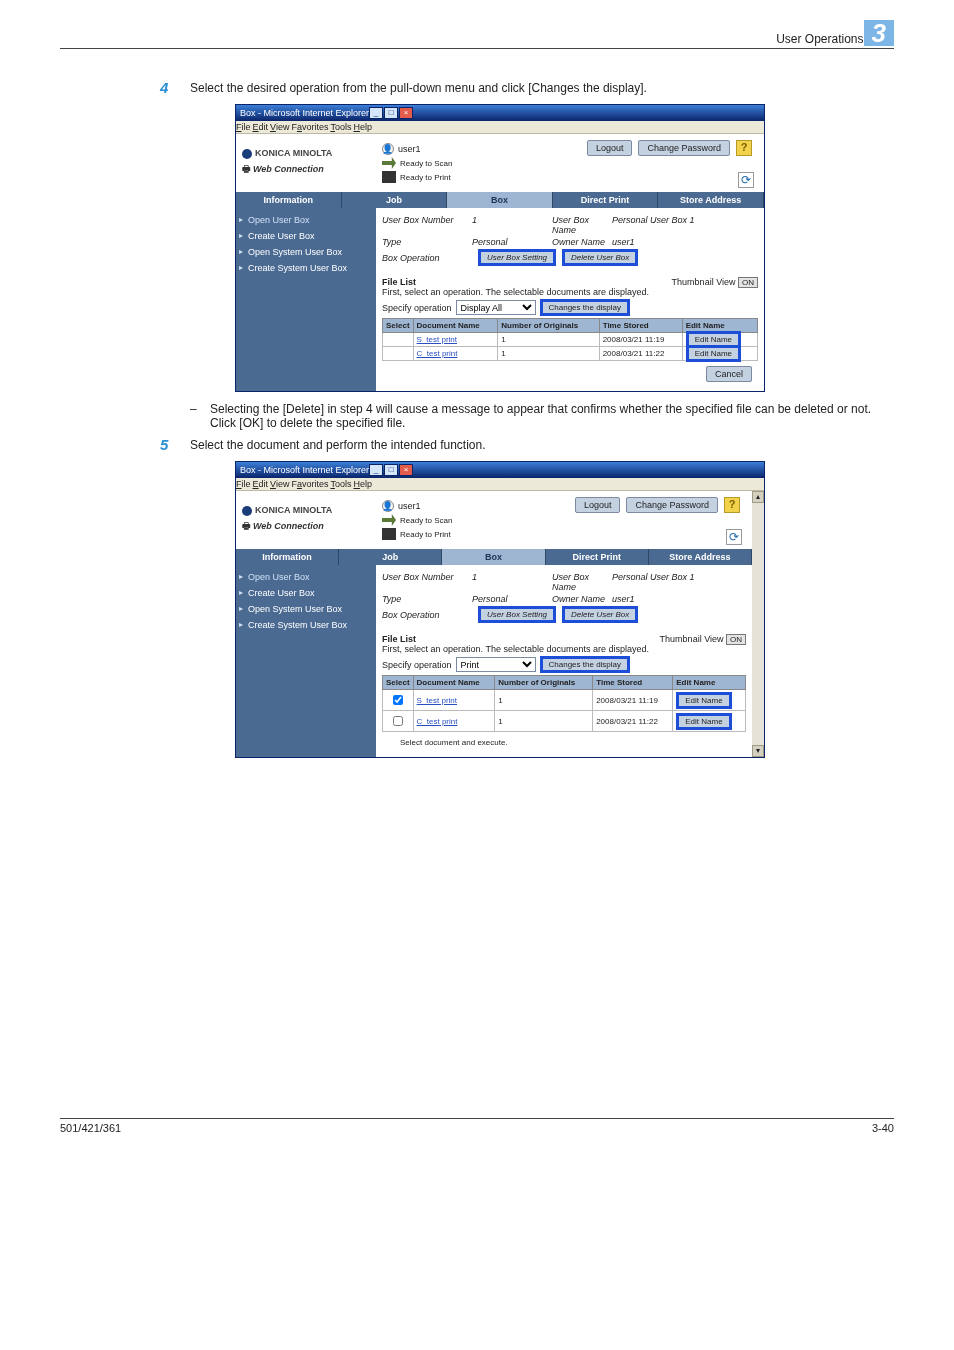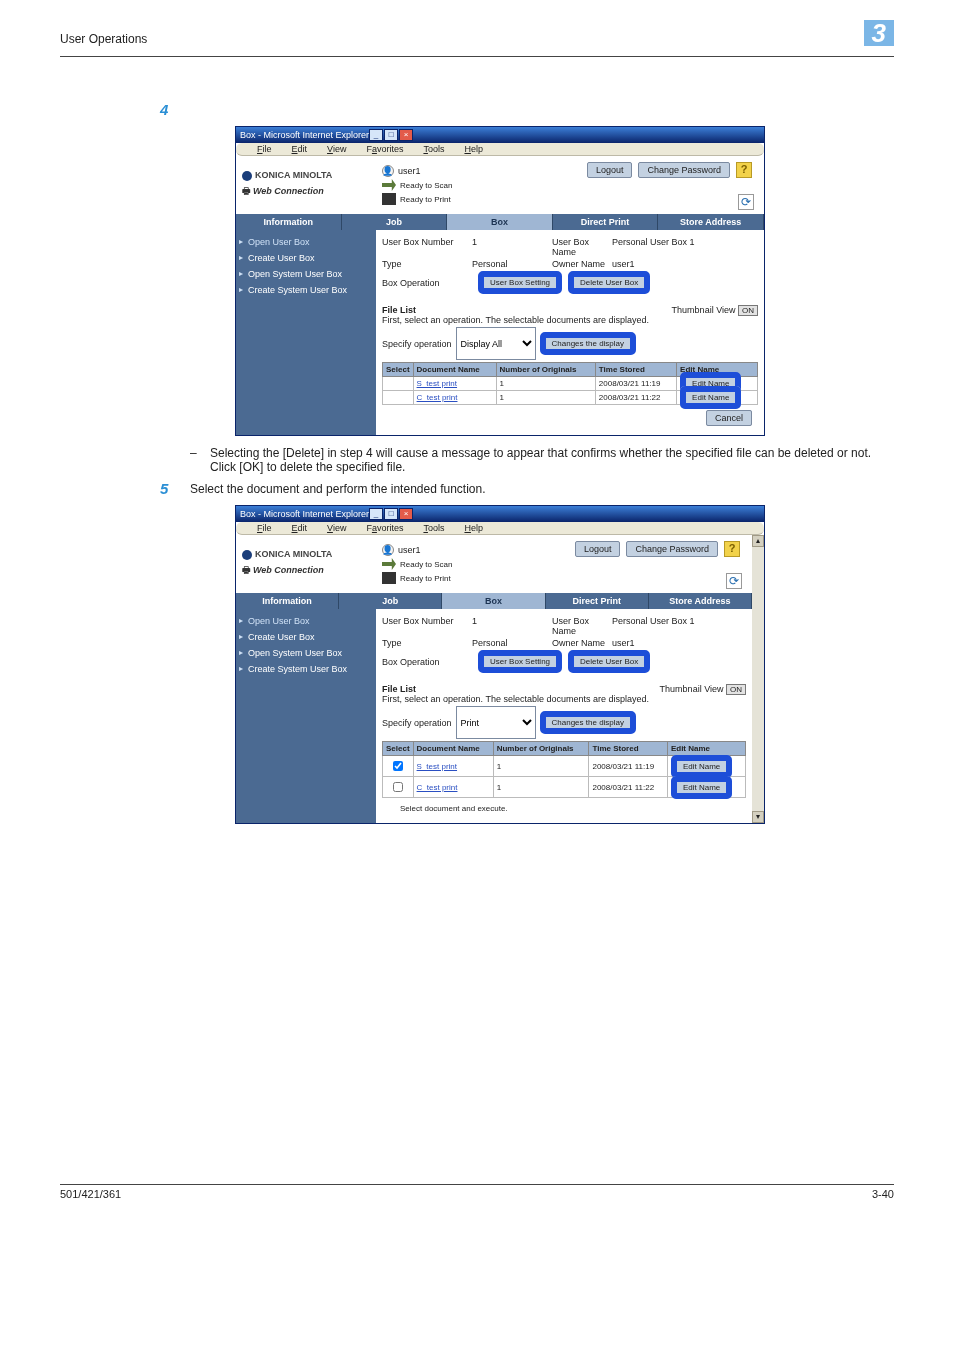--- a/index.html
+++ b/index.html
@@ -7,25 +7,25 @@
     margin: 0;
     font-family: Arial, Helvetica, sans-serif;
     font-size: 11px;
     color: #222;
     background: #fff;
     width: 954px;
   }
   .page { padding: 20px 60px 10px 60px; }
   .header-row {
     display: flex;
-    justify-content: space-between;
+    justify-content: flex-end;
     align-items: flex-end;
     border-bottom: 1px solid #444;
-    padding-bottom: 10px;
-    margin-bottom: 44px;
+    padding-bottom: 2px;
+    margin-bottom: 30px;
   }
   .header-title { font-size: 12px; }
   .chapter-num {
     background: #7bb6e6;
     color: #fff;
     font-style: italic;
     font-weight: bold;
     font-size: 26px;
     padding: 0 8px;
     line-height: 1;
@@ -64,24 +64,23 @@
     width: 14px; height: 12px;
     background: #d6e6f9;
     border: 1px solid #0a246a;
     font-size: 8px; line-height: 10px; text-align: center;
     color: #0a246a;
   }
   .tb-btn.close { background: #e35b4a; color: #fff; }
   .menubar {
     background: #ece9d8;
     font-size: 9px;
-    padding: 1px 21px;
-    display: flex; gap: 20px;
+    padding: 1px 0;
+    display: flex; gap: 2px;
     border-bottom: 1px solid #bdb9a7;
-    border-radius: 6px;
   }
   .menubar span u { text-decoration: underline; }
 
   .app-head { display: flex; padding: 4px 6px; align-items: center; }
   .brand-col { width: 140px; }
   .km-logo { font-size: 9px; font-weight: bold; color: #444; }
   .km-logo .dot { display: inline-block; width: 10px; height: 10px; border-radius: 50%; background: #1a3d7a; margin-right: 3px; vertical-align: middle; }
   .psc { font-size: 9px; color: #333; margin-top: 3px; font-weight: bold; }
   .psc .ws { font-style: italic; }
   .user-col { flex: 1; display: flex; flex-direction: column; gap: 2px; }
@@ -152,45 +151,45 @@
   .leftnav a.active { color: #cfe1f6; }
   .leftnav a::before {
     content: "▸";
     color: #cfe1f6;
     position: absolute;
     left: 3px;
     font-size: 8px;
   }
 
   .content { flex: 1; padding: 6px; font-size: 9px; }
-  .kv-row { display: flex; padding: 1px 0; }
+  .kv-row { display: flex; padding: 1px 0; font-style: italic; }
   .kv-row .k { width: 90px; }
   .kv-row .v { width: 80px; }
   .kv-row .k2 { width: 60px; }
   .kv-row .v2 { }
 
   .inline-btn {
     background: #c3d1e1;
-    border: 6px solid #1d4ed8;
+    border: 3px solid #1d4ed8;
     font-size: 8px;
     padding: 1px 6px;
-    border-radius: 5px;
+    border-radius: 0;
     cursor: pointer;
   }
   .thumb-on {
     border: 1px solid #777;
     background: #e3e3e3;
     font-size: 8px;
     padding: 0 3px;
   }
 
   .spec-line { display:flex; align-items:center; gap:4px; margin:2px 0;}
   select.mini {
     font-size: 9px; border:1px solid #7b8aa0; background:#fff;
-    width: 80px; height: 33px;
+    width: 80px; height: 15px;
   }
 
   table.filetable {
     width: 100%;
     border-collapse: collapse;
     margin-top: 2px;
   }
   table.filetable th {
     background: #9fb6d3;
     font-size: 8px;
@@ -231,20 +230,21 @@
 
 <div class="page">
 
   <div class="header-row">
     <div class="header-title">User Operations</div>
     <div class="chapter-num">3</div>
   </div>
 
   <div class="step">
     <div class="step-num">4</div>
+    <div class="step-text">Select the desired operation from the pull-down menu and click [Changes the display].</div>
   </div>
 
   <div class="screenshot-wrap">
     <div class="winframe">
       <div class="titlebar">
         <span>Box - Microsoft Internet Explorer</span>
         <div class="titlebar-btns">
           <div class="tb-btn">_</div>
           <div class="tb-btn">□</div>
           <div class="tb-btn close">×</div>

